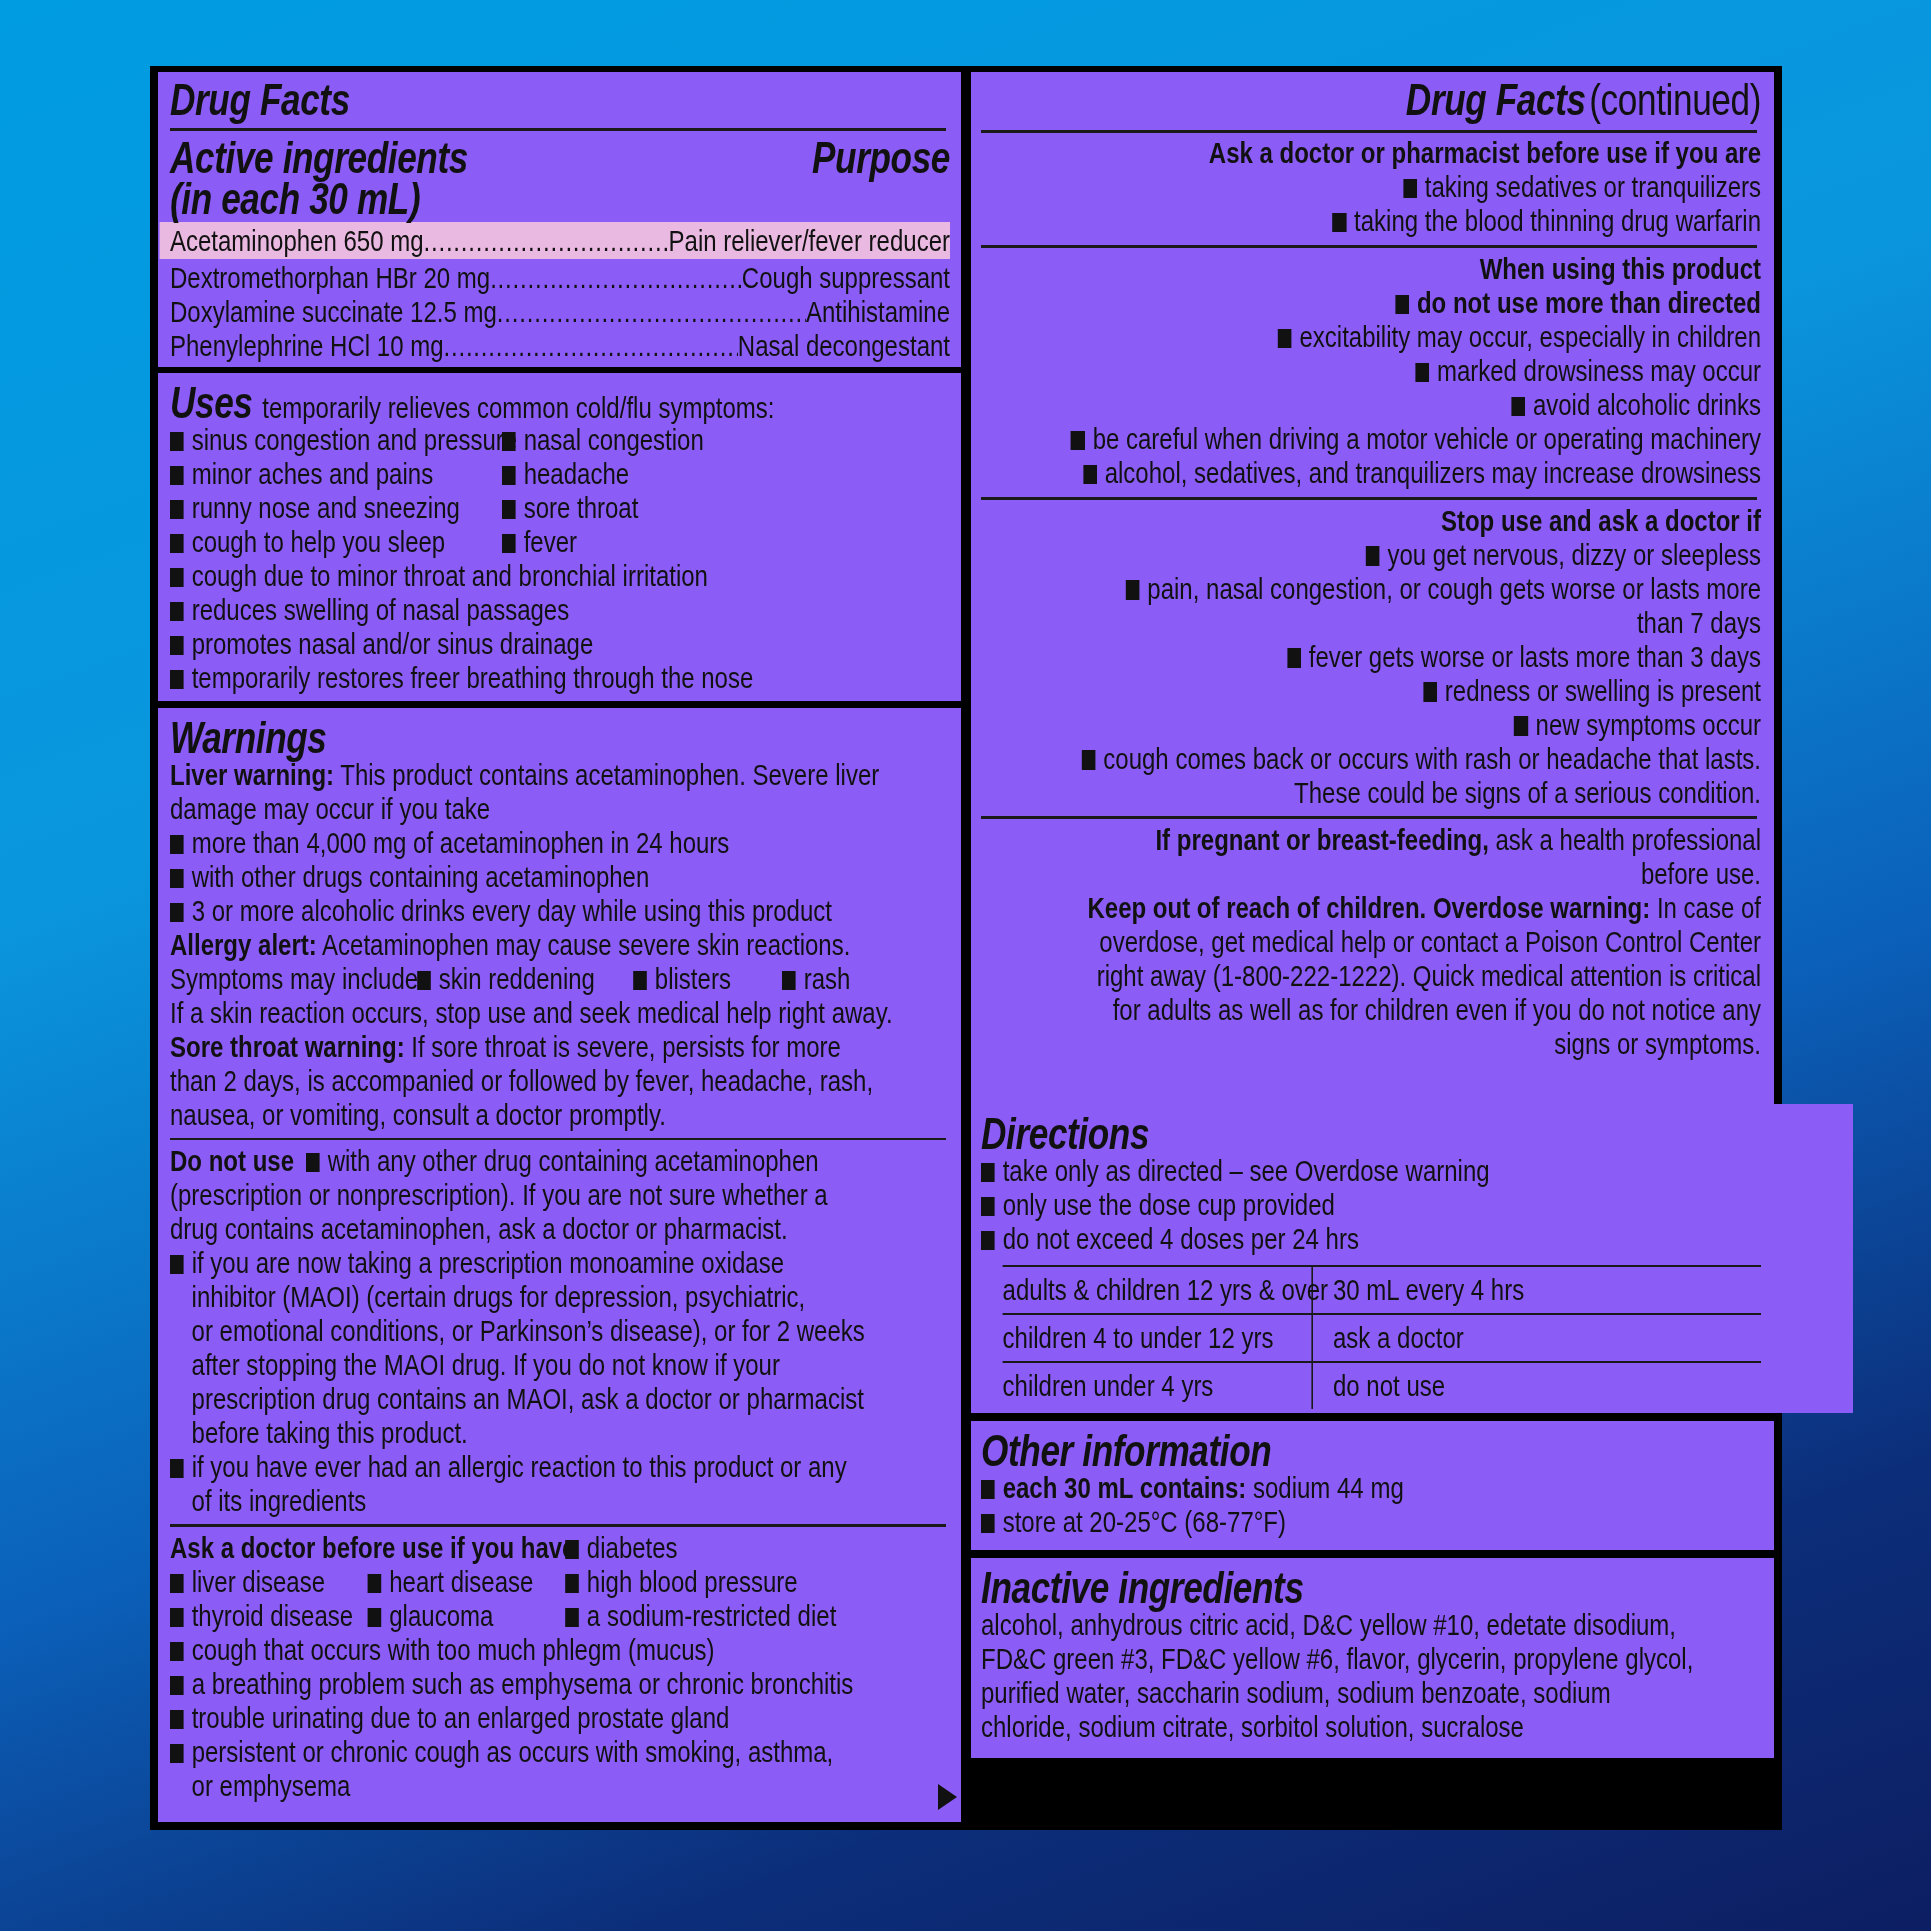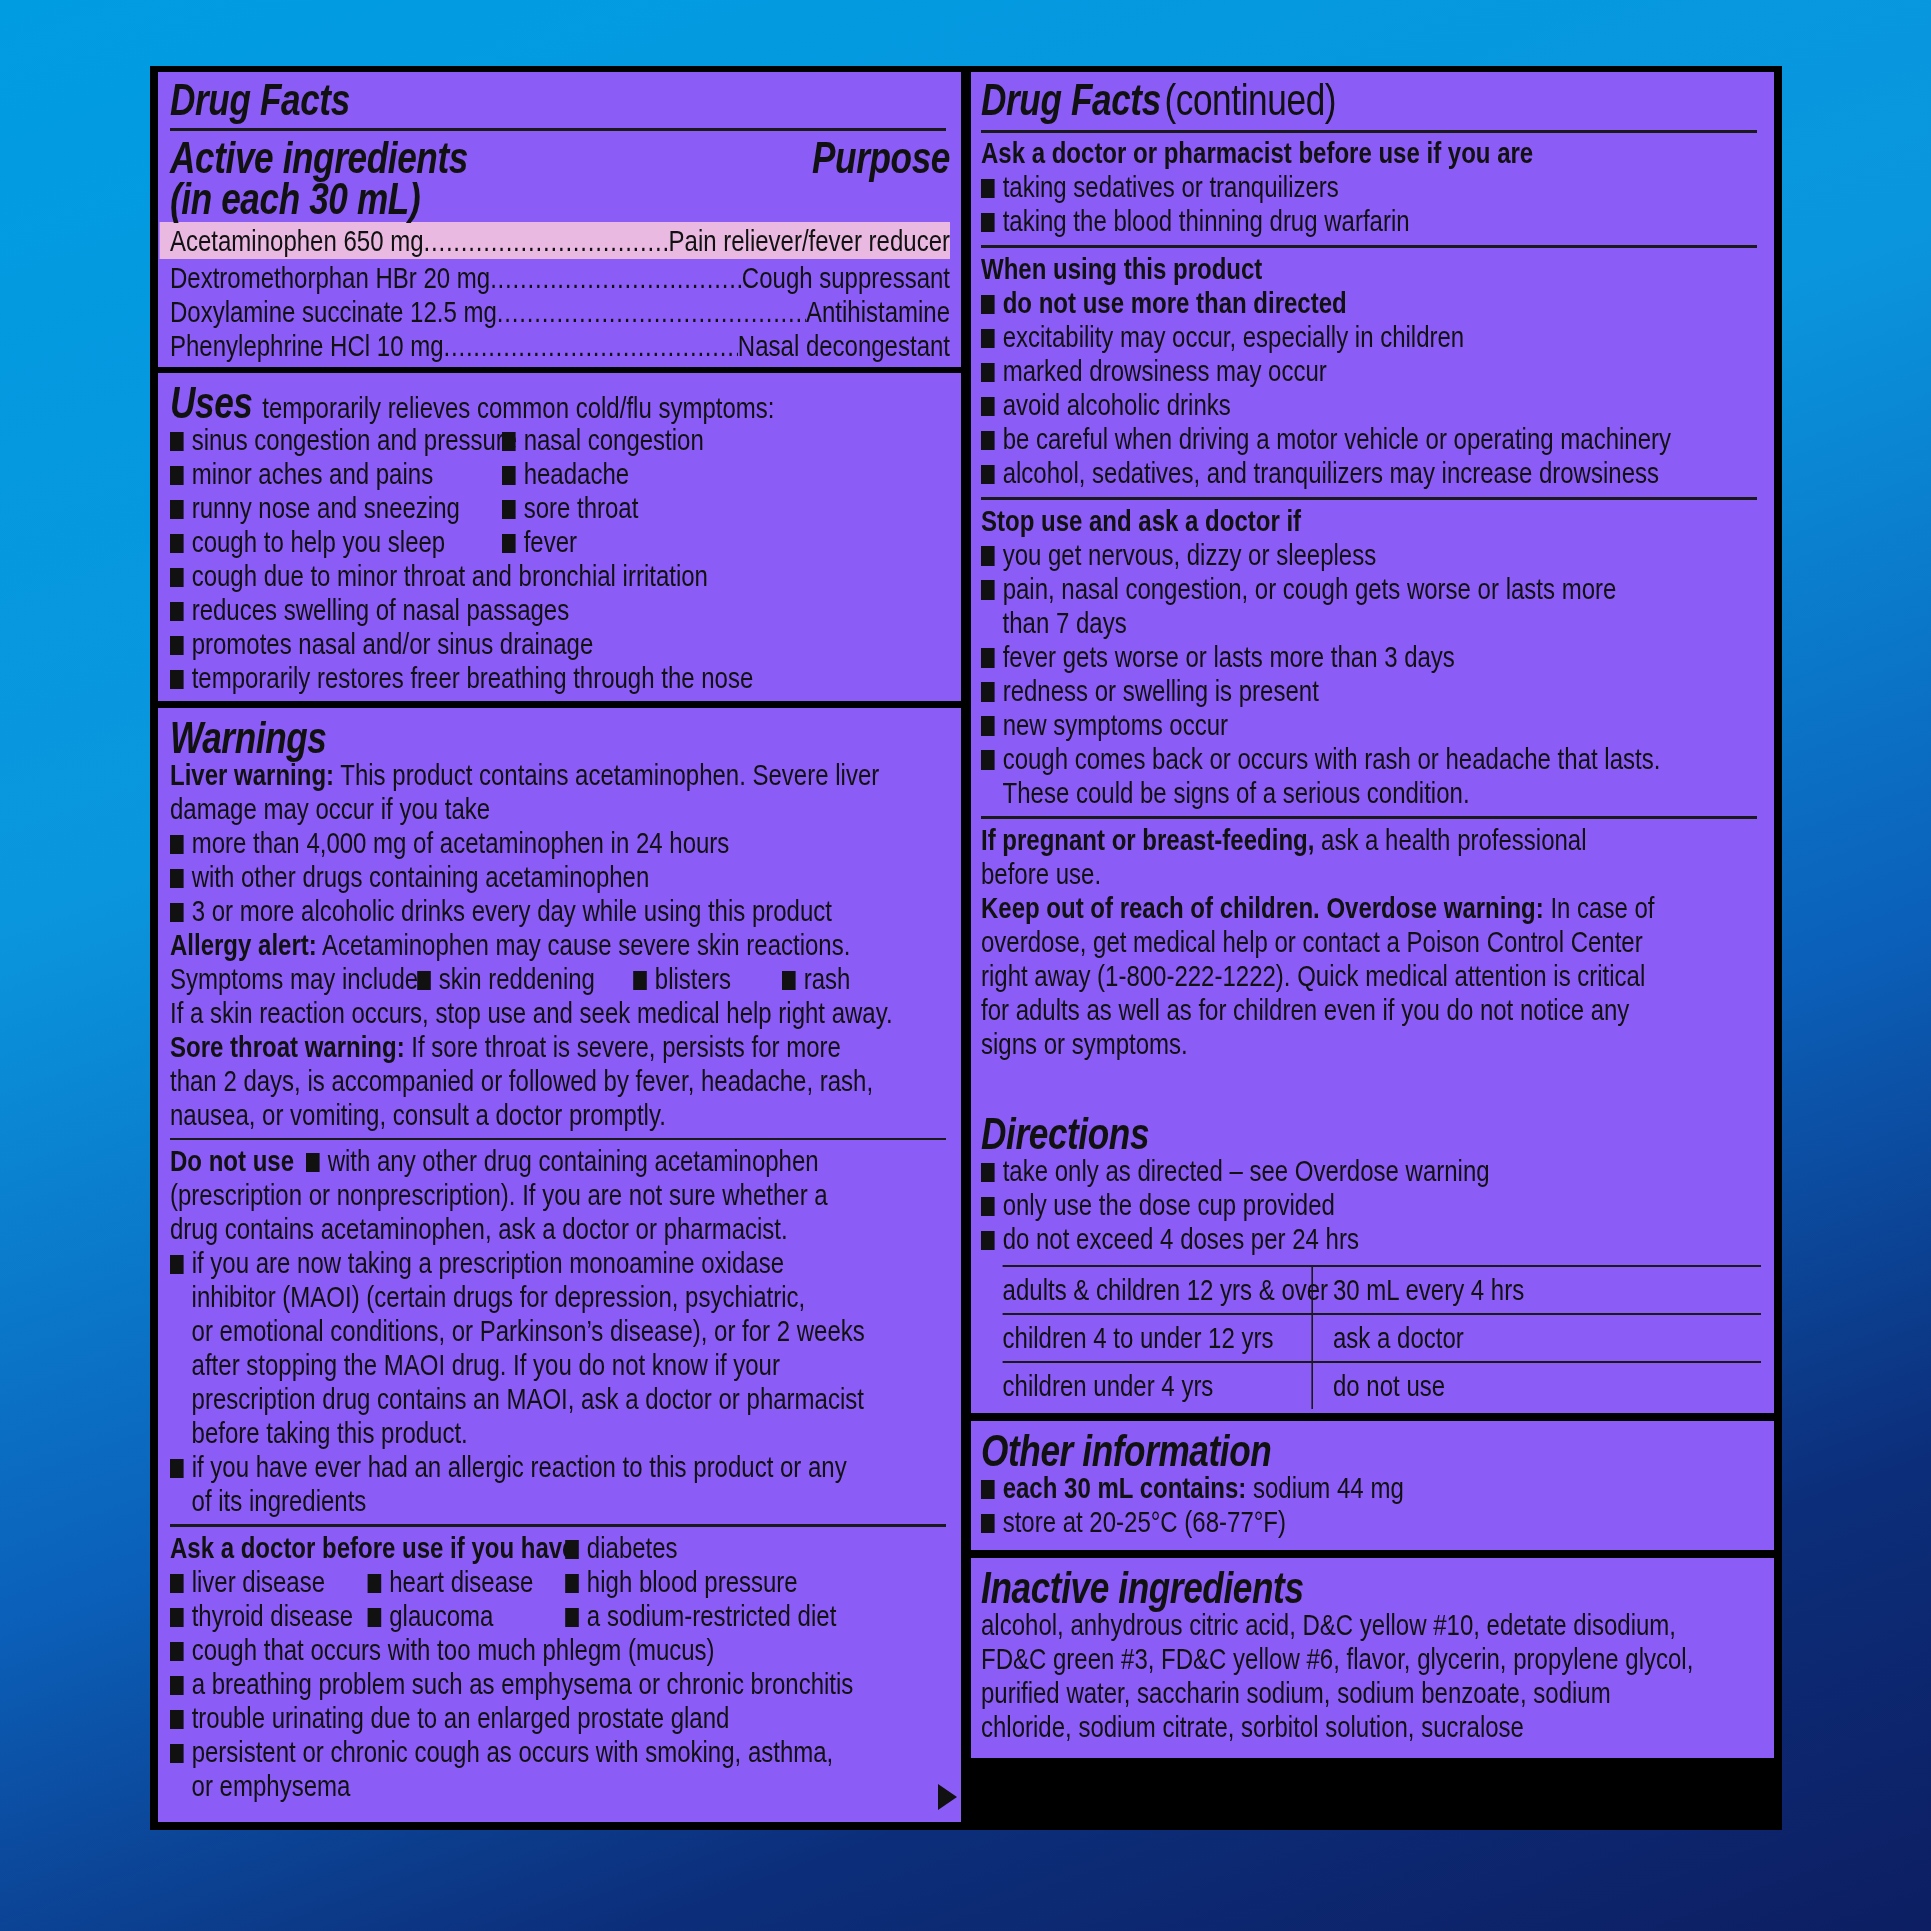--- a/index.html
+++ b/index.html
@@ -179,21 +179,21 @@
         <div class="row"><span class="sq"></span><span>cough that occurs with too much phlegm (mucus)</span></div>
         <div class="row"><span class="sq"></span><span>a breathing problem such as emphysema or chronic bronchitis</span></div>
         <div class="row"><span class="sq"></span><span>trouble urinating due to an enlarged prostate gland</span></div>
         <div class="row"><span class="sq"></span><span>persistent or chronic cough as occurs with smoking, asthma,</span></div>
         <div class="row ind">or emphysema</div>
       </div>
     </div>
     <div class="arrow" style="left:780px; top:1076px;"></div>
   </div>
 
-  <div class="panel" style="left:821px; top:5.8px; width:803px; height:1032px; padding:0 7.7px 0 9.7px;">
+  <div class="panel" style="left:821px; top:5.8px; width:803px; height:1032px; padding:0 7.7px 0 9.7px;text-align:right;">
     <div class="cond" style="width:975px;">
       <div style="height:54px; padding-top:3.9px;">
         <span class="h1">Drug Facts</span>
         <span class="h1" style="font-weight:normal; font-style:normal;">(continued)</span>
       </div>
       <div class="rule" style="width:970px;"></div>
       <div class="body" style="margin-top:3.9px;">
         <div class="row bold">Ask a doctor or pharmacist before use if you are</div>
         <div class="row"><span class="sq"></span><span>taking sedatives or tranquilizers</span></div>
         <div class="row"><span class="sq"></span><span>taking the blood thinning drug warfarin</span></div>
@@ -232,21 +232,21 @@
           <span>In case of</span>
         </div>
         <div class="row">overdose, get medical help or contact a Poison Control Center</div>
         <div class="row">right away (1-800-222-1222). Quick medical attention is critical</div>
         <div class="row">for adults as well as for children even if you do not notice any</div>
         <div class="row">signs or symptoms.</div>
       </div>
     </div>
   </div>
 
-  <div class="panel" style="left:821px; top:1038px; width:803px; height:309px; padding:0 7.7px 0 9.7px;">
+  <div class="panel" style="left:821px; top:1038px; width:882px; height:309px; padding:0 7.7px 0 9.7px;">
     <div class="cond" style="width:975px;">
       <div class="h1" style="height:44px; padding-top:5.8px;">Directions</div>
       <div class="body">
         <div class="row"><span class="sq"></span><span>take only as directed – see Overdose warning</span></div>
         <div class="row"><span class="sq"></span><span>only use the dose cup provided</span></div>
         <div class="row"><span class="sq"></span><span>do not exceed 4 doses per 24 hrs</span></div>
         <div class="dtable" style="margin-top:9.7px;">
           <div class="tr">
             <div class="td1">adults &amp; children 12 yrs &amp; over</div>
             <div class="td2">30 mL every 4 hrs</div>

